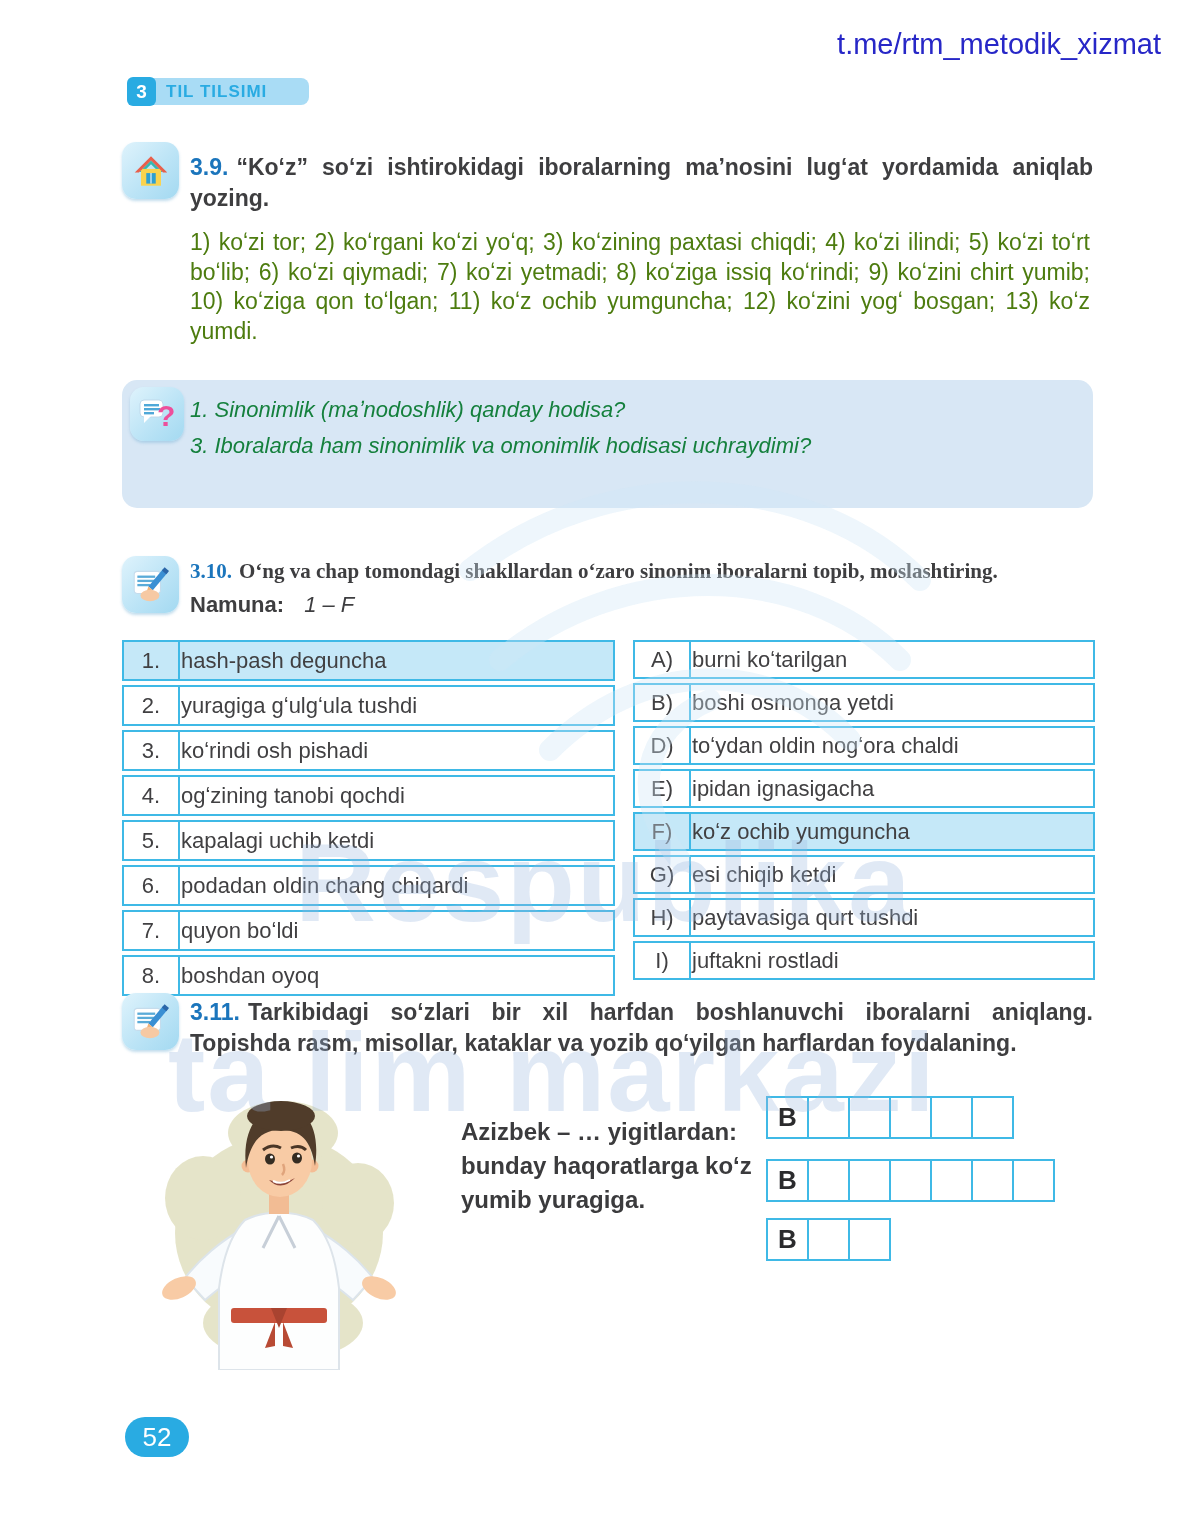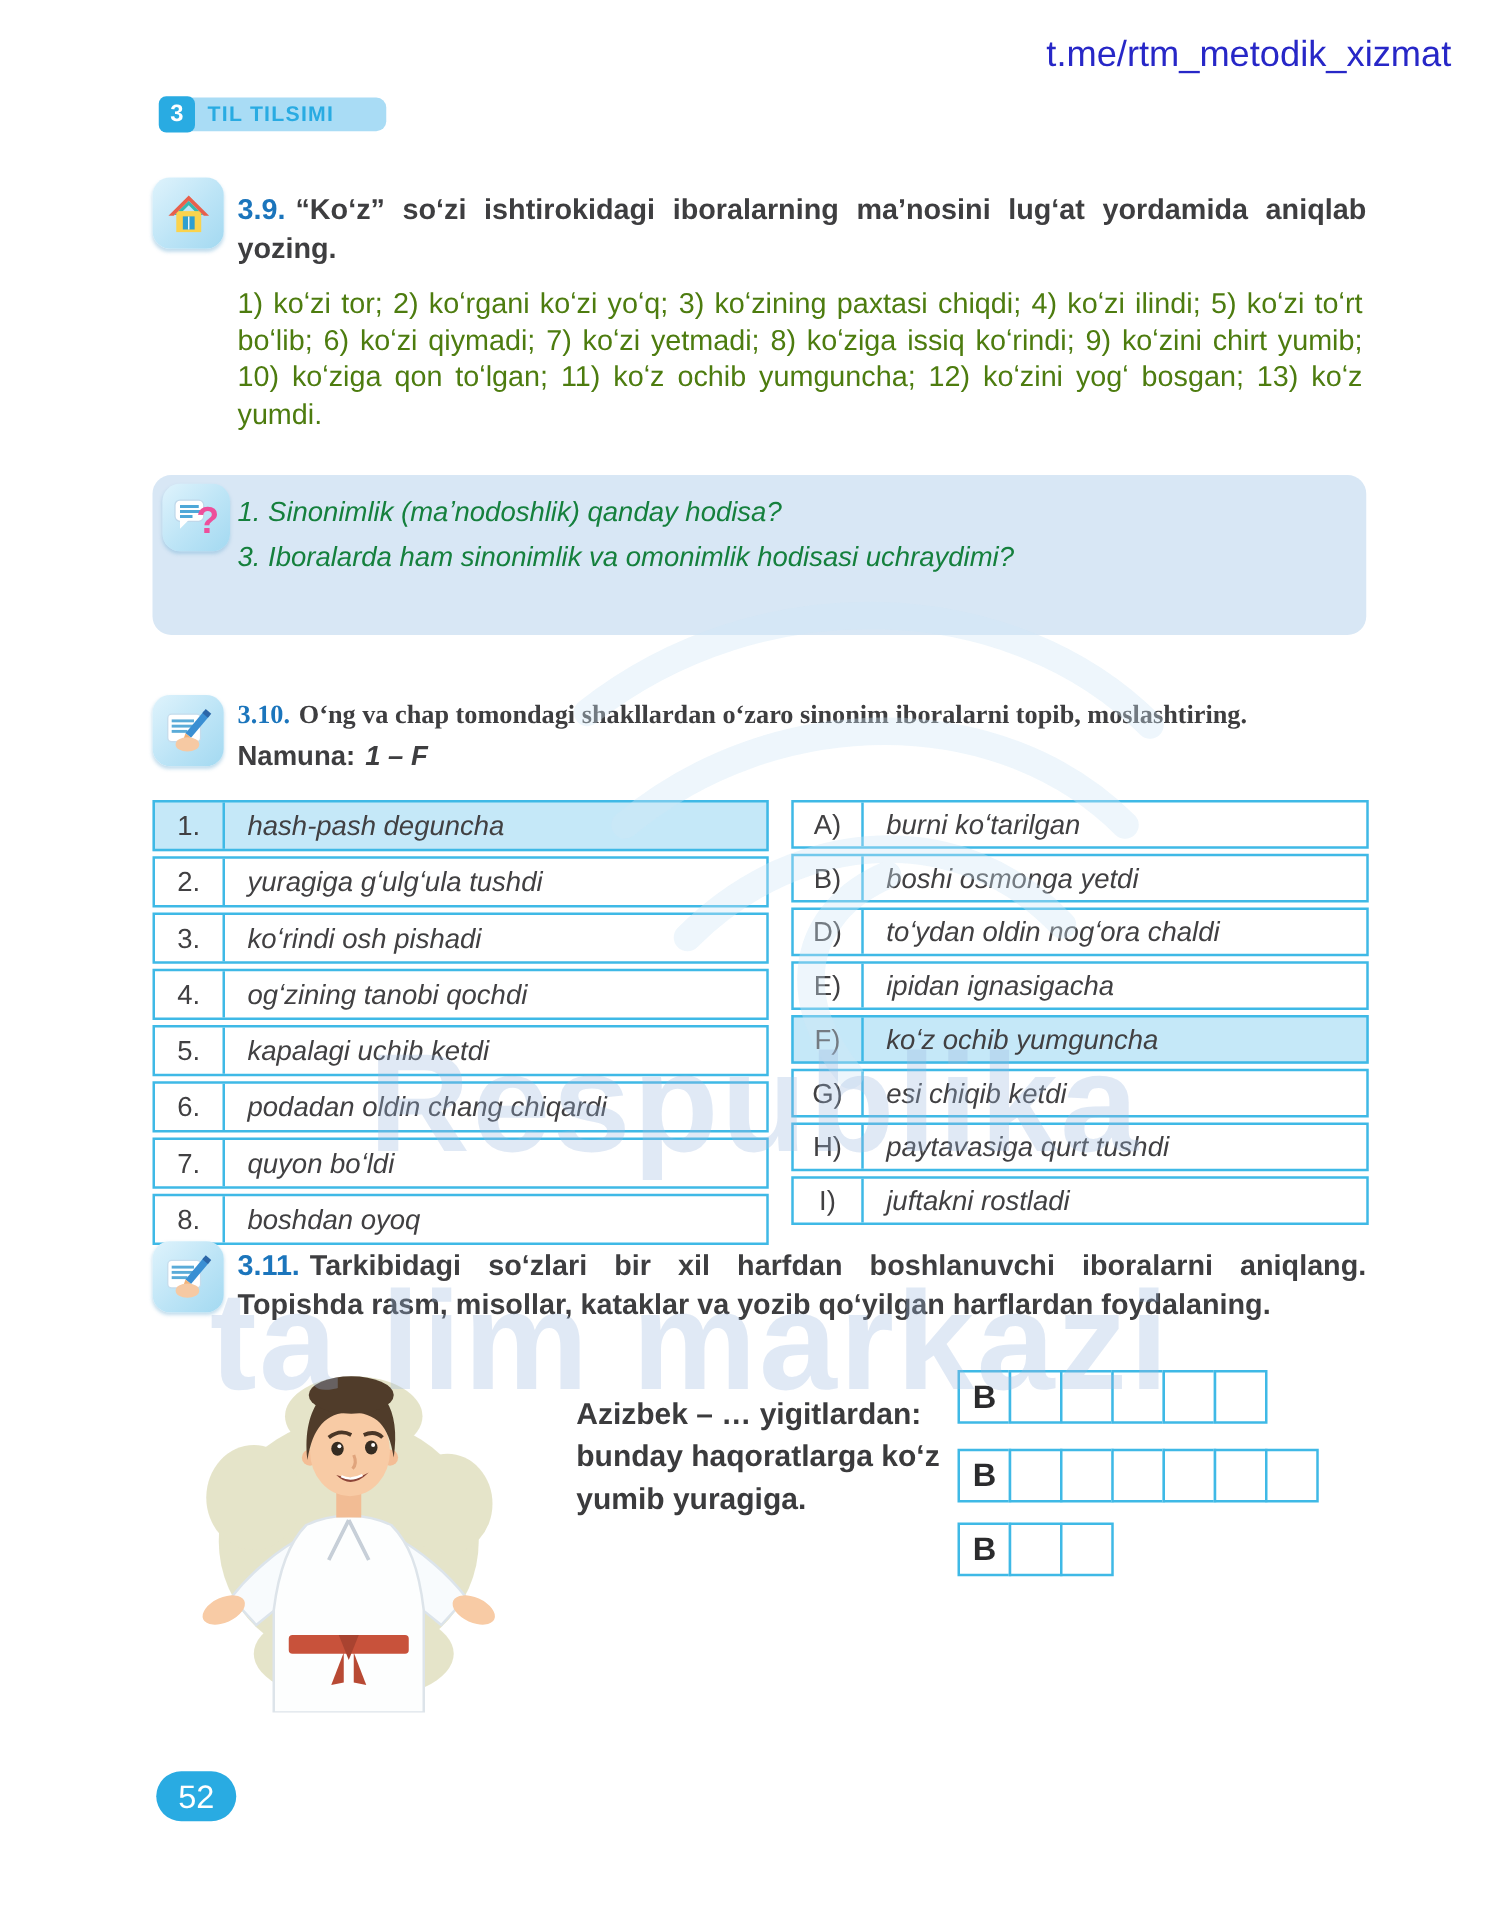--- a/index.html
+++ b/index.html
@@ -30,39 +30,39 @@
   .title{position:absolute;left:190px;width:903px;font-weight:bold;font-size:23px;line-height:31px;
          color:var(--ink,#3E3E40);text-align:justify;z-index:2;}
   .title .num{color:var(--numblue,#1B75BC);margin-right:8px;}
   .body-text{position:absolute;left:190px;width:900px;font-size:23px;line-height:29.5px;
              color:#4d7c0f;text-align:justify;z-index:2;}
 
   .ex310-line{position:absolute;left:190px;top:559px;white-space:nowrap;font-weight:bold;font-size:21px;z-index:2;font-family:Liberation Serif, serif;}
   .ex310-line .num{color:var(--numblue,#1B75BC);margin-right:7px;}
   .namuna{position:absolute;left:190px;top:592px;font-size:22px;z-index:2;}
   .namuna .nm-label{font-weight:bold;}
-  .namuna .nm-value{font-style:italic;margin-left:8px;font-weight:bold;}
+  .namuna .nm-value{font-style:italic;margin-left:20px;}
 
   
   .q-box{position:absolute;left:122px;top:380px;width:971px;height:128px;background:var(--qbox,#D8E7F5);
          border-radius:15px;z-index:1;}
   .q-icon{left:130px;top:387px;}
   .q-lines{position:absolute;left:190px;top:392px;width:880px;font-size:22px;font-style:italic;
            line-height:36px;color:#15803d;z-index:2;}
 
   
   .table{position:absolute;top:640px;z-index:2;}
   .table-left{left:122px;width:493px;}
   .table-right{left:633px;width:462px;}
   .t-row{display:flex;height:37px;margin-bottom:4px;border:2px solid var(--border,#3FB9E6);background:#fff;box-sizing:content-box;}
   .table-right .t-row{height:35px;}
   .t-row.hl{background:var(--hl,#C5E8F8);}
   .t-num{width:54px;border-right:2px solid var(--border,#3FB9E6);display:flex;align-items:center;justify-content:center;
          font-size:22px;color:#414042;flex:none;}
-  .t-text{flex:1;display:flex;align-items:center;padding-left:18px;font-size:22px;color:#414042;font-style:italic;}
+  .t-text{flex:1;display:flex;align-items:center;padding-left:1px;font-size:22px;color:#414042;}
 
   
   .prompt{position:absolute;left:450px;top:1115px;width:300px;font-weight:bold;font-size:24px;line-height:34px;
           color:#3B3B3D;z-index:2;margin-left:11px;}
   .letter-grid{position:absolute;left:766px;display:flex;z-index:2;}
   .grid-0{top:1096px;} .grid-1{top:1159px;} .grid-2{top:1218px;}
   .g-cell{width:39px;height:39px;border:2px solid var(--border,#3FB9E6);background:#fff;margin-left:-2px;
           display:flex;align-items:center;justify-content:center;font-weight:bold;font-size:26px;color:#2B2B2D;}
   .g-cell:first-child{margin-left:0;}
 

